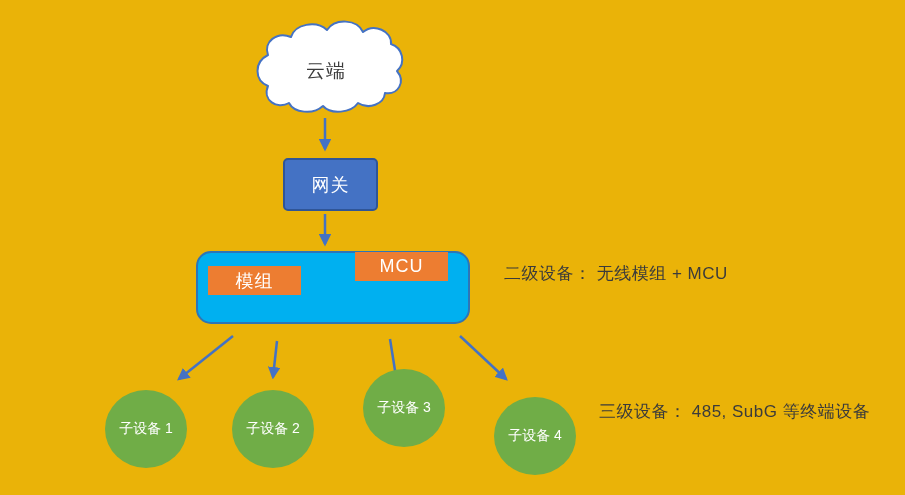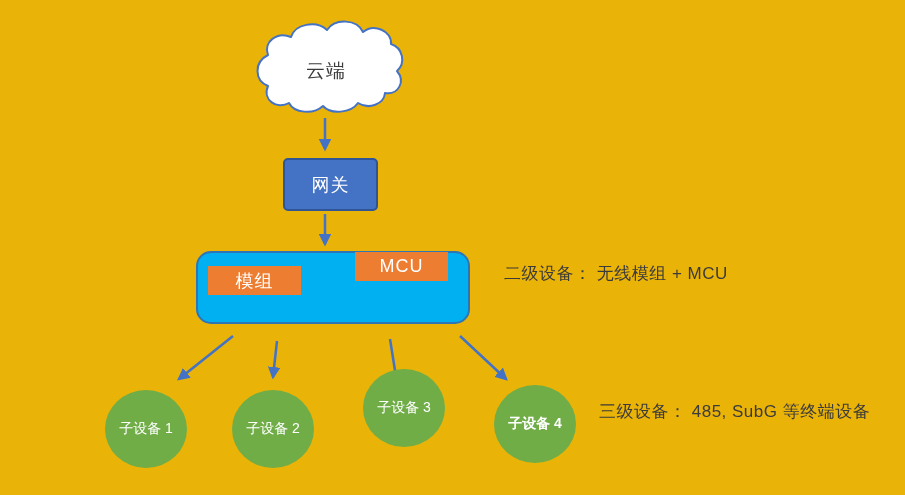--- a/index.html
+++ b/index.html
@@ -28,21 +28,21 @@
   }
   .inner-module{left:208px;top:266px;}
   .inner-mcu{left:355px;top:252px;}
   .device{
     width:82px;height:78px;border-radius:50%;background:#70AD47;
     color:#ffffff;font-size:14px;white-space:nowrap;
   }
   .device-1{left:105px;top:390px;}
   .device-2{left:232px;top:390px;}
   .device-3{left:363px;top:369px;align-items:center;}
-  .device-4{left:494px;top:385px;font-weight:bold;}
+  .device-4{left:494px;top:397px;}
   .annotation{
     position:absolute;color:#3b3b3b;font-size:17px;white-space:nowrap;letter-spacing:0.5px;
   }
   .annotation-1{left:504px;top:172px;}
   .annotation-2{left:504px;top:262px;}
   .annotation-3{left:599px;top:400px;}
 </style>
 </head>
 <body>
 

